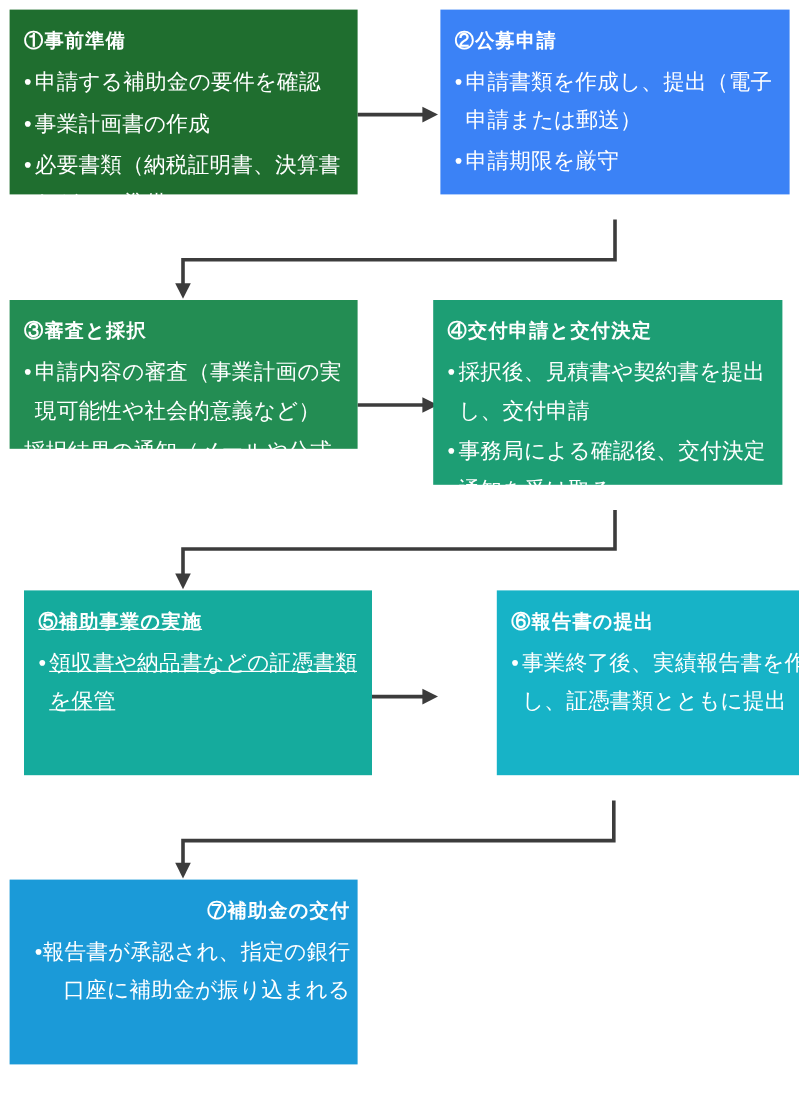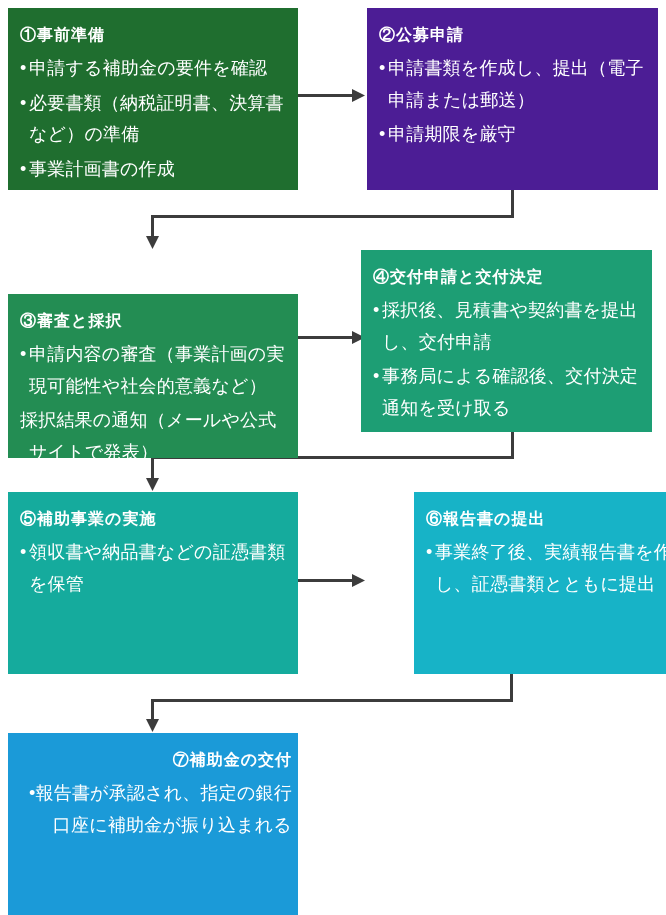--- a/index.html
+++ b/index.html
@@ -6,37 +6,37 @@
   html,body { margin:0; padding:0; background:var(--page-bg); }
   .canvas {
     position:relative; width:666px; height:915px; overflow:hidden;
     background:var(--page-bg);
     font-family:"Liberation Sans", sans-serif;
   }
   .connectors { position:absolute; left:0; top:0; width:666px; height:915px; pointer-events:none; }
   .connectors polyline, .connectors line { stroke:var(--arrow-color); stroke-width:3; fill:none; }
   .connectors polygon { fill:var(--arrow-color); }
   .box {
-    position:absolute; width:290px; height:182px; box-sizing:border-box;
+    position:absolute; width:290px; height:154px; box-sizing:border-box;
     color:#ffffff; padding:17px 6px 0 12px;
   }
   .box h2 {
     margin:0 0 8px 0; font-size:16px; line-height:1.25;
     font-weight:bold; letter-spacing:1px;
   }
   .item {
     margin:0 0 3px 0; font-size:18px; line-height:1.75;
     letter-spacing:0.2px; padding-left:9px; text-indent:-9px;
   }
   .dot { display:inline-block; width:9px; text-indent:0; }
   .b1 { left:8px;   top:8px; }
   .b2 { left:367px; top:8px;   width:291px; }
-  .b3 { left:8px;   top:250px; height:164px;margin-top:44px; }
+  .b3 { left:8px;   top:250px; height:124px; }
   .b4 { left:361px; top:250px; width:291px; }
-  .b5 { left:8px;   top:492px; }
+  .b5 { left:20px;   top:492px;text-decoration:underline; }
   .b6 { left:367px; top:492px; width:291px;margin-left:47px; }
   .b7 { left:8px;   top:733px; }
 </style>
 </head>
 <body>
 
 <div class="canvas">
 
   <svg class="connectors" viewBox="0 0 666 915" xmlns="http://www.w3.org/2000/svg">
     <g>
@@ -62,26 +62,26 @@
     <g>
       <polyline points="511.5,667 511.5,700.5 152.5,700.5 152.5,720"></polyline>
       <polygon points="152.5,732 146,719 159,719"></polygon>
     </g>
   </svg>
 
   <div class="box b1" style="background: rgb(31, 110, 47);">
     <h2>①事前準備</h2>
     <div>
         <p class="item"><span class="dot">•</span><span>申請する補助金の要件を確認</span></p>
+        <p class="item"><span class="dot">•</span><span>事業計画書の作成</span></p>
         <p class="item"><span class="dot">•</span><span>必要書類（納税証明書、決算書など）の準備</span></p>
-        <p class="item"><span class="dot">•</span><span>事業計画書の作成</span></p>
       </div>
   </div>
 
-  <div class="box b2" style="background: #4c1d95;">
+  <div class="box b2" style="background: #3b82f6;">
     <h2>②公募申請</h2>
     <div>
         <p class="item"><span class="dot">•</span><span>申請書類を作成し、提出（電子申請または郵送）</span></p>
         <p class="item"><span class="dot">•</span><span>申請期限を厳守</span></p>
       </div>
   </div>
 
   <div class="box b3" style="background: rgb(35, 141, 83);">
     <h2>③審査と採択</h2>
     <div>

